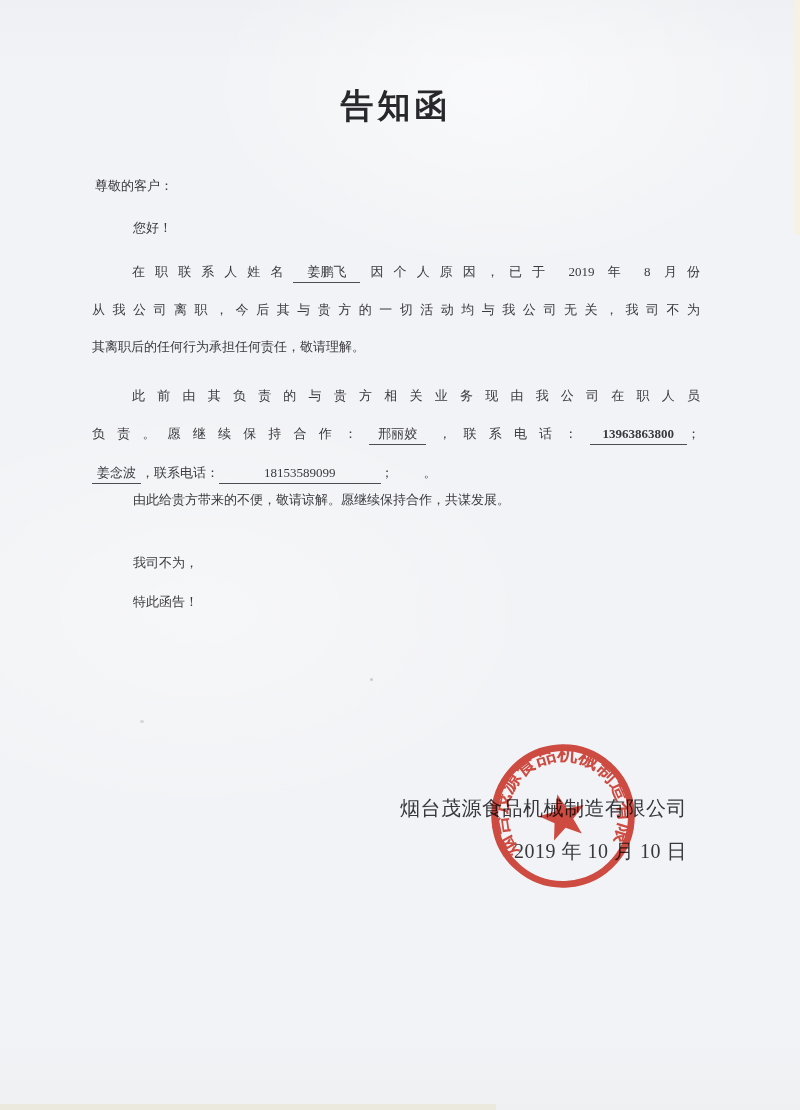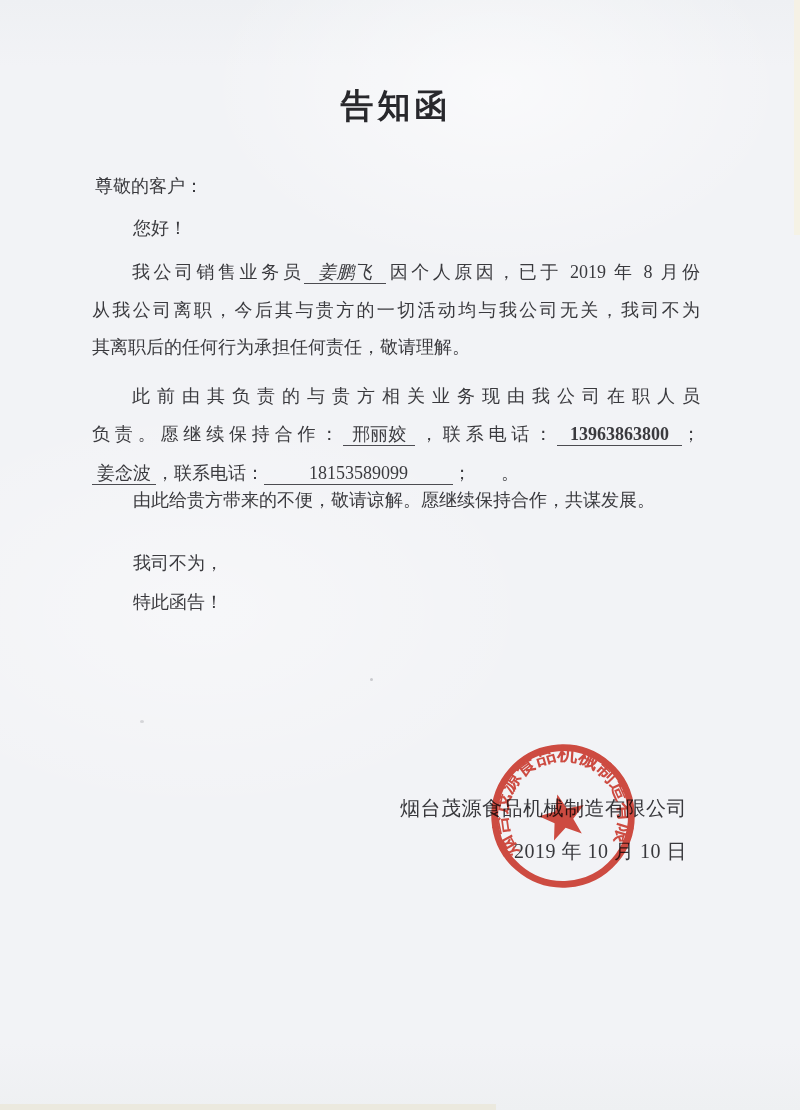--- a/index.html
+++ b/index.html
@@ -19,36 +19,36 @@
   .edge-right{position:absolute;top:0;right:0;width:6px;height:235px;background:#f6f1e2;opacity:.85;}
   .edge-bottom{position:absolute;left:0;bottom:0;width:62%;height:6px;background:#e9e5d6;opacity:.7;}
   .title{
     position:absolute;top:84px;left:0;width:792px;
     text-align:center;
     font-family:"Liberation Sans","DejaVu Sans",sans-serif;
     font-weight:bold;font-size:33px;letter-spacing:4px;color:#28282c;
   }
   .line{
     position:absolute;left:92px;
-    font-size:18px;line-height:24px;white-space:nowrap;
+    font-size:13px;line-height:24px;white-space:nowrap;
     color:#3a3a3e;
   }
   .jline{ 
     white-space:normal;
     width:608px;
     text-align:justify;
     -moz-text-align-last:justify;
     text-align-last:justify;
   }
   .indent{padding-left:40px;width:568px;}
   .u{
     border-bottom:1.5px solid #4c4c51;
     display:inline-block;line-height:21px;
   }
-  .u-name1{padding:0 14px;font-style:italic;}
+  .u-name1{padding:0 14px;}
   .u-name2{padding:0 9px;}
   .u-phone1{padding:0 13px;font-weight:bold;}
   .u-name3{padding:0 5px;}
   .u-phone2{padding:0 45px;}
   .stray-period{margin-left:30px;}
   .sig{
     position:absolute;right:113px;text-align:right;
     font-size:20px;white-space:nowrap;color:#38383c;letter-spacing:0.5px;
   }
   .stamp{
@@ -64,21 +64,21 @@
 <body>
 
 <div class="page">
 
   <div class="title">告知函</div>
 
   <div class="line" style="top:174px;left:95px;">尊敬的客户：</div>
 
   <div class="line" style="top:216px;left:133px;">您好！</div>
 
-  <div class="line jline indent" style="top:260px;"><span>我公司销售业务员</span><span class="u u-name1">姜鹏飞</span><span>因个人原因，已于 2019 年 8 月份</span></div>
+  <div class="line jline indent" style="top:260px;"><span>在职联系人姓名</span><span class="u u-name1">姜鹏飞</span><span>因个人原因，已于 2019 年 8 月份</span></div>
 
   <div class="line" style="top:335px;">其离职后的任何行为承担任何责任，敬请理解。</div>
 
   <div class="line jline" style="top:298px;">从我公司离职，今后其与贵方的一切活动均与我公司无关，我司不为</div>
 
   <div class="line jline indent" style="top:384px;">此前由其负责的与贵方相关业务现由我公司在职人员</div>
 
   <div class="line jline" style="top:422px;"><span>负责。愿继续保持合作：</span><span class="u u-name2">邢丽姣</span><span>，联系电话：</span><span class="u u-phone1">13963863800</span><span>；</span></div>
 
   <div class="line" style="top:461px;"><span class="u u-name3">姜念波</span><span>，联系电话：</span><span class="u u-phone2">18153589099</span><span>；</span><span class="stray-period">。</span></div>

